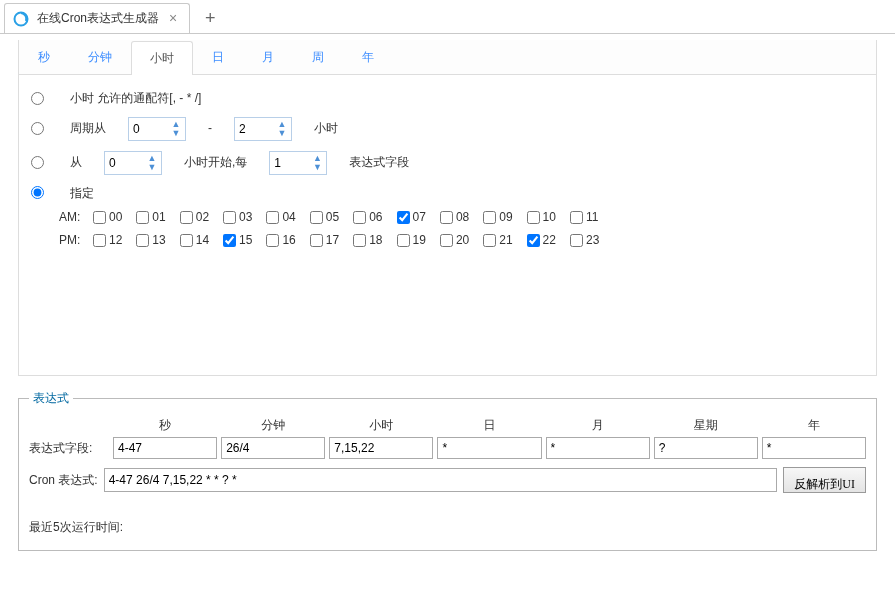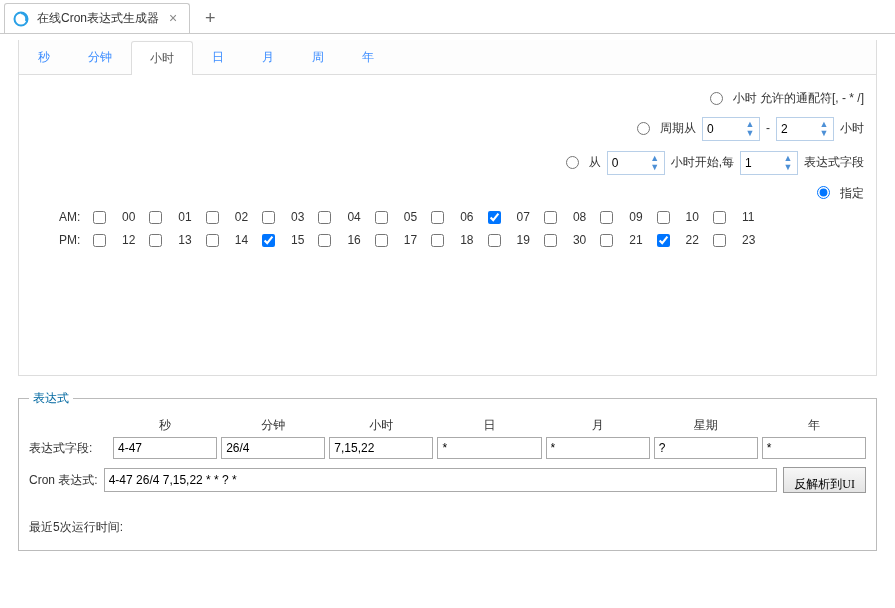--- a/index.html
+++ b/index.html
@@ -26,31 +26,31 @@
   .newtab { width: 28px; height: 28px; display: flex; align-items: center; justify-content: center; color: #666; font-size: 18px; margin-left: 6px; }
   .page { padding: 6px 18px 12px; }
   
   .navwrap { border: 1px solid #ddd; border-top: none; }
   .nav { display: flex; border-bottom: 1px solid #ddd; background: #fdfdfd; }
   .nav a {
     padding: 8px 18px; color: #3b8cff; cursor: pointer; border: 1px solid transparent; border-bottom: none;
   }
   .nav a.active { color: #555; background: #fff; border-color: #ddd; border-radius: 3px 3px 0 0; position: relative; top: 1px; }
   .panel { padding: 10px 12px 10px 12px; min-height: 300px; }
-  .optrow { display: flex; align-items: center; gap: 6px; padding: 5px 0; justify-content: flex-end; }
+  .optrow { display: flex; align-items: center; gap: 22px; padding: 5px 0; }
   .optrow input[type=radio] { margin: 0 4px 0 0; }
   
   .spin { position: relative; width: 58px; height: 24px; border: 1px solid #b8cfe8; display: inline-flex; align-items: center; background: #fff; }
   .spin input { border: none; width: 38px; height: 20px; padding: 0 4px; font: 12px Arial; outline: none; }
   .spin .ar { position: absolute; right: 2px; width: 14px; display: flex; flex-direction: column; gap: 1px; }
   .spin .ar span { height: 8px; display: flex; align-items: center; justify-content: center; color: #4d90d6; font-size: 9px; line-height: 8px; cursor: pointer; }
   .hourgrid { padding-left: 28px; }
   .hourrow { display: flex; align-items: center; gap: 4px; padding: 3px 0; }
   .hourrow .lbl { width: 30px; }
-  .hc { display: inline-flex; align-items: center; margin-right: 10px; gap: 16px; }
+  .hc { display: inline-flex; align-items: center; margin-right: 10px; gap: 3px; }
   .hc input { margin: 0; }
   
   fieldset.exp { border: 1px solid #bbb; margin: 14px 0 0; padding: 6px 10px 14px; }
   fieldset.exp legend { padding: 0 4px; color: #0369a1; }
   .hdrrow, .valrow { display: grid; grid-template-columns: 80px repeat(7, 1fr); gap: 4px; align-items: center; }
   .hdrrow span { text-align: center; padding: 4px 0; }
   .valrow input { width: 100%; height: 22px; border: 1px solid #aaa; padding: 8px 4px; font: 12px Arial; }
   .fullrow { display: flex; align-items: center; gap: 6px; margin-top: 8px; }
   .fullrow input { flex: 1; height: 24px; border: 1px solid #aaa; padding: 0 4px; font: 12px Arial; }
   .fullrow button { height: 26px; padding: 8px 10px; border: 1px solid #9a9a9a; background: linear-gradient(#f7f7f7,#e4e4e4); cursor: pointer; font: 12px "Microsoft YaHei"; }
@@ -220,21 +220,21 @@
             <label class="hc">
               <input type="checkbox" style="">
               <span>18</span>
             </label>
             <label class="hc">
               <input type="checkbox" style="">
               <span>19</span>
             </label>
             <label class="hc">
               <input type="checkbox" style="">
-              <span>30</span>
+              <span>20</span>
             </label>
             <label class="hc">
               <input type="checkbox" style="">
               <span>21</span>
             </label>
             <label class="hc">
               <input type="checkbox" checked="" style="">
               <span>22</span>
             </label>
             <label class="hc">

